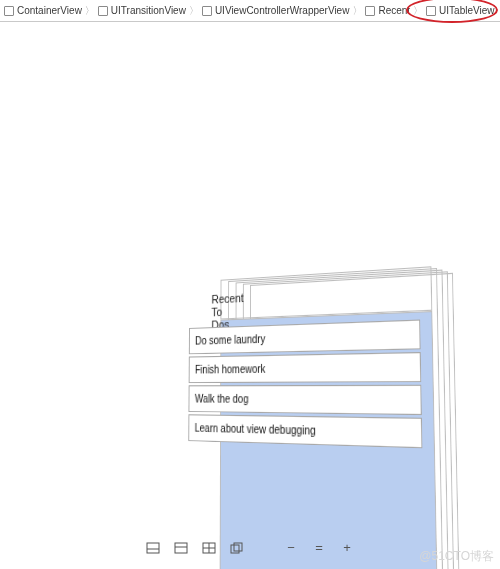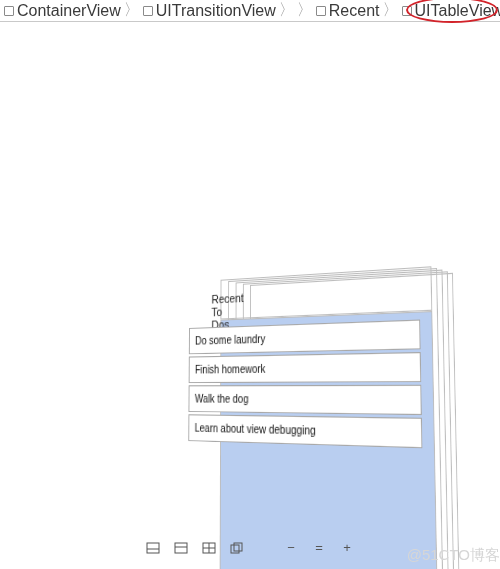--- a/index.html
+++ b/index.html
@@ -1,19 +1,19 @@
 <!DOCTYPE html>
 <html><head>
 <meta charset="utf-8">
 <style>
 * { margin: 0; padding: 0; box-sizing: border-box; font-family: -apple-system, "Helvetica Neue", Arial, sans-serif; }
 html, body { width: 500px; height: 569px; background: #fff; overflow: hidden; position: relative; }
 
 
-.breadcrumb { display: flex; align-items: center; height: 22px; padding: 0 2px; border-bottom: 1px solid #c9c9c9; font-size: 16px; color: #3a3a3a; }
+.breadcrumb { display: flex; align-items: center; height: 22px; padding: 0 2px; border-bottom: 1px solid #c9c9c9; font-size: 10px; color: #3a3a3a; }
 .crumb { display: flex; align-items: center; gap: 3px; padding: 0 2px; cursor: pointer; white-space: nowrap; }
 .chev { color: #a0a0a0; padding: 0 1px; }
 .view-icon { width: 10px; height: 10px; border: 1px solid #8a8a8a; border-radius: 1px; display: inline-block; }
 .highlight-oval { position: absolute; top: -3px; right: 2px; width: 92px; height: 26px; border: 2.5px solid #d2232a; border-radius: 50%; pointer-events: none; }
 
 
 .stage { position: absolute; left: 0; right: 0; top: 60px; bottom: 60px; perspective: 1000px; }
 .stack { position: absolute; left: 50%; top: 50%; transform-style: preserve-3d; transform: translate(-50%, -50%) rotateX(6deg) rotateY(-30deg); }
 .layer { position: absolute; top: 0; left: 0; width: 210px; height: 395px; border: 1px solid #bdbdbd; background: rgba(255,255,255,0); }
 .z0 { transform: translateZ(0px);  }
@@ -38,36 +38,40 @@
 .tab-left  { left: 0; color: #1f6fee; }
 .tab-right { left: 50%; color: #8e8e8e; }
 
 
 .toolbar { position: absolute; bottom: 14px; left: 0; right: 0; display: flex; justify-content: center; align-items: center; gap: 14px; }
 .tool { width: 14px; height: 12px; cursor: pointer; display: flex; align-items: center; justify-content: center; color: #555; }
 .tool svg { width: 14px; height: 12px; stroke: #555; fill: none; stroke-width: 1; }
 .txtbtn { font-size: 13px; color: #555; cursor: pointer; width: 14px; text-align: center; }
 
 
-.watermark { position: absolute; right: 0; bottom: 4px; font-size: 15px; color: #d6d6d6; }
+.watermark { position: absolute; right: 6px; bottom: 4px; font-size: 12px; color: #d6d6d6; }
 </style>
 </head>
 <body>
 
 <div class="breadcrumb">
   <div class="crumb">
     <span class="view-icon"></span>
     <span>ContainerView</span>
   </div>
   <span class="chev">〉</span>
   <div class="crumb">
     <span class="view-icon"></span>
     <span>UITransitionView</span>
   </div>
   <span class="chev">〉</span>
+  <div class="crumb">
+    <span class="view-icon"></span>
+    <span>UIViewControllerWrapperView</span>
+  </div>
   <span class="chev">〉</span>
   <div class="crumb">
     <span class="view-icon"></span>
     <span>Recent</span>
   </div>
   <span class="chev">〉</span>
   <div class="crumb">
     <span class="view-icon"></span>
     <span>UITableView</span>
   </div>

